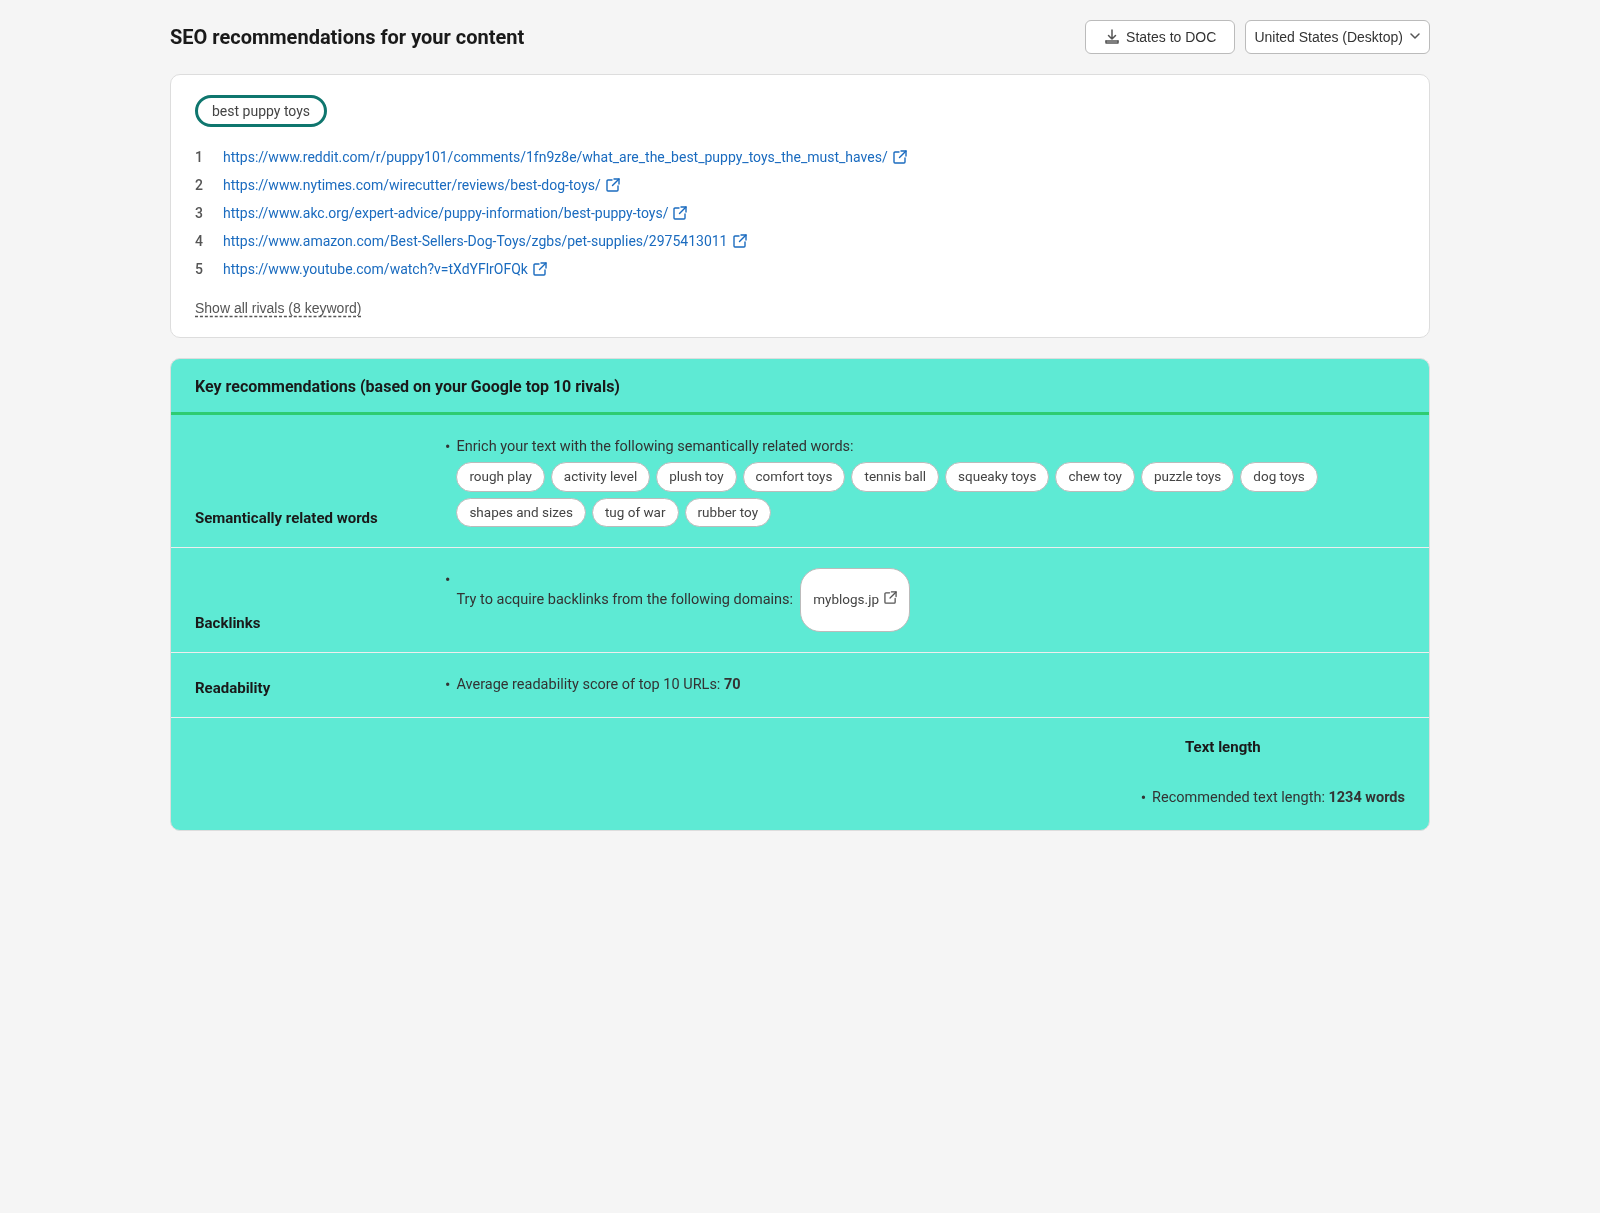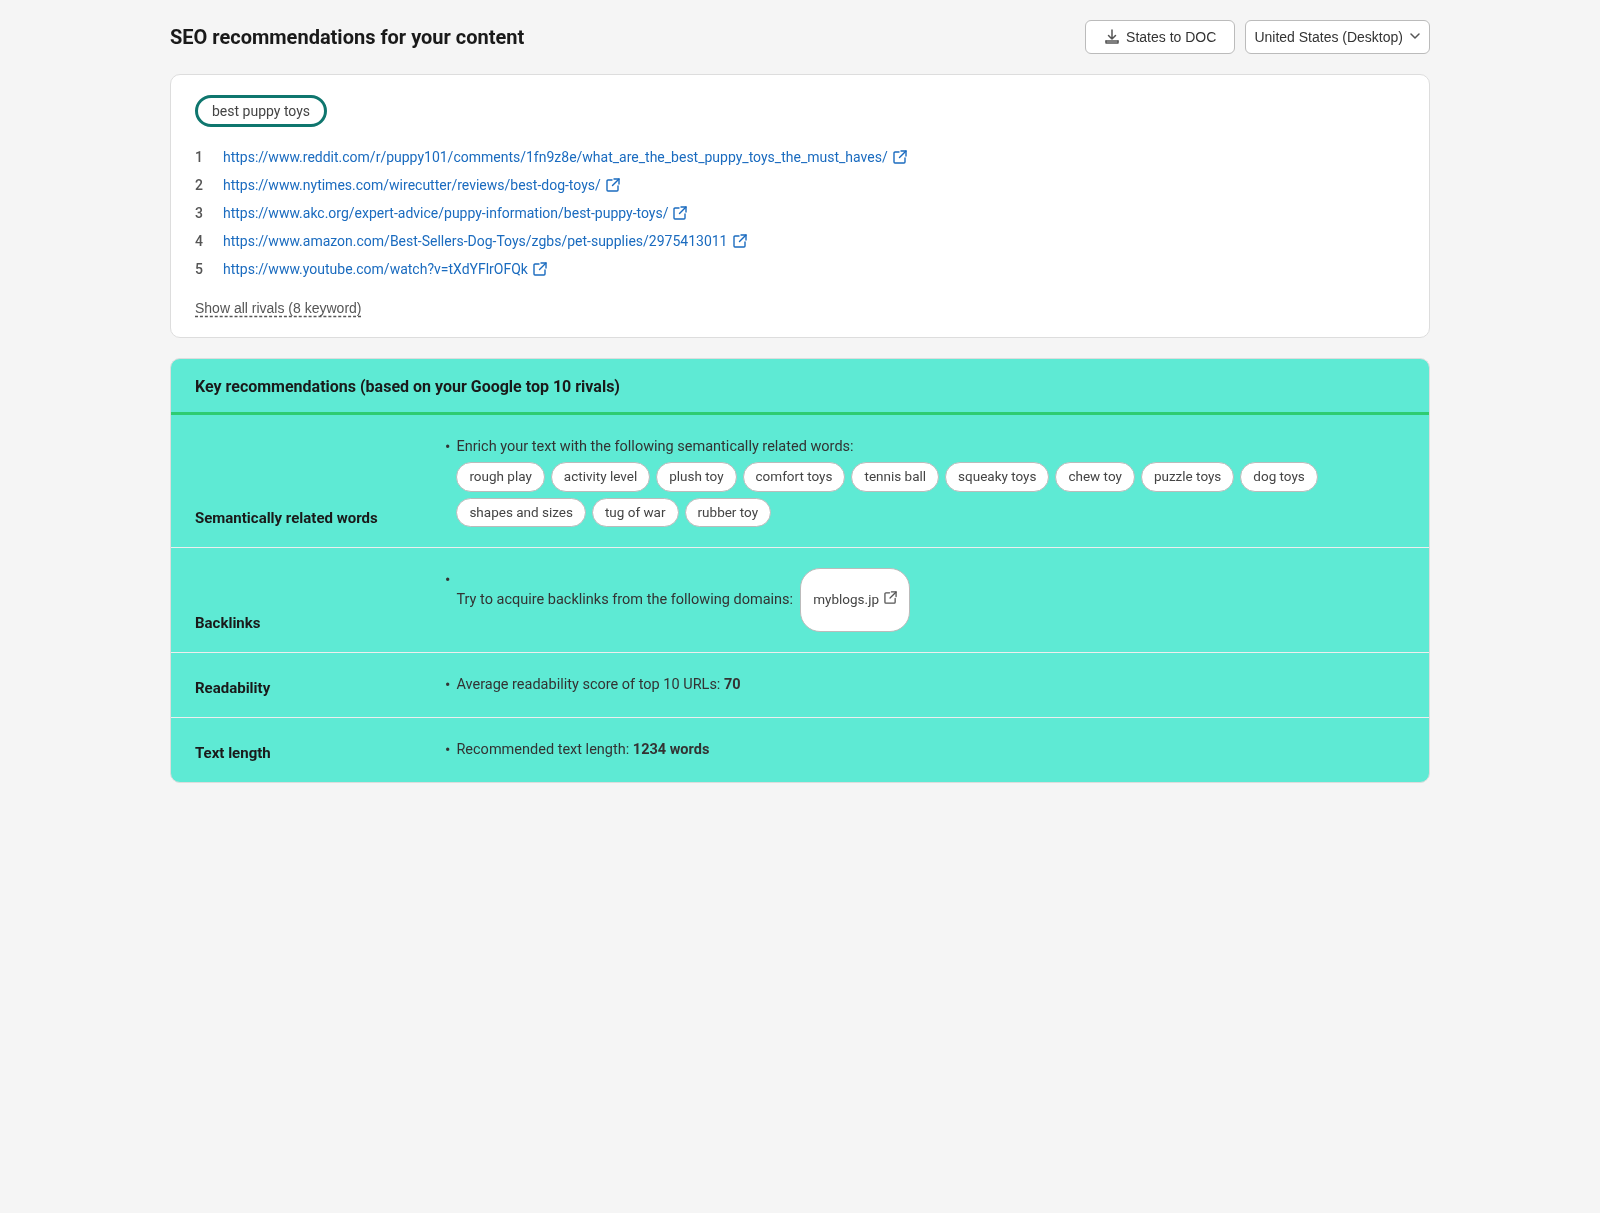--- a/index.html
+++ b/index.html
@@ -158,21 +158,21 @@
     }
 
     
     .rec-row {
       display: flex;
       align-items: flex-end;
       padding: 20px 24px;
       border-bottom: 1px solid #eee;
       gap: 30px;
     }
-    .rec-row:last-child { border-bottom: none; }
+    .rec-row:last-child { border-bottom: none; flex-direction: column; }
     .rec-label {
       font-weight: 700;
       font-size: 15px;
       min-width: 220px;
       padding-right: 20px;
       flex-shrink: 0;
       color: #1a1a1a;
     }
     .rec-content {
       flex: 1;

